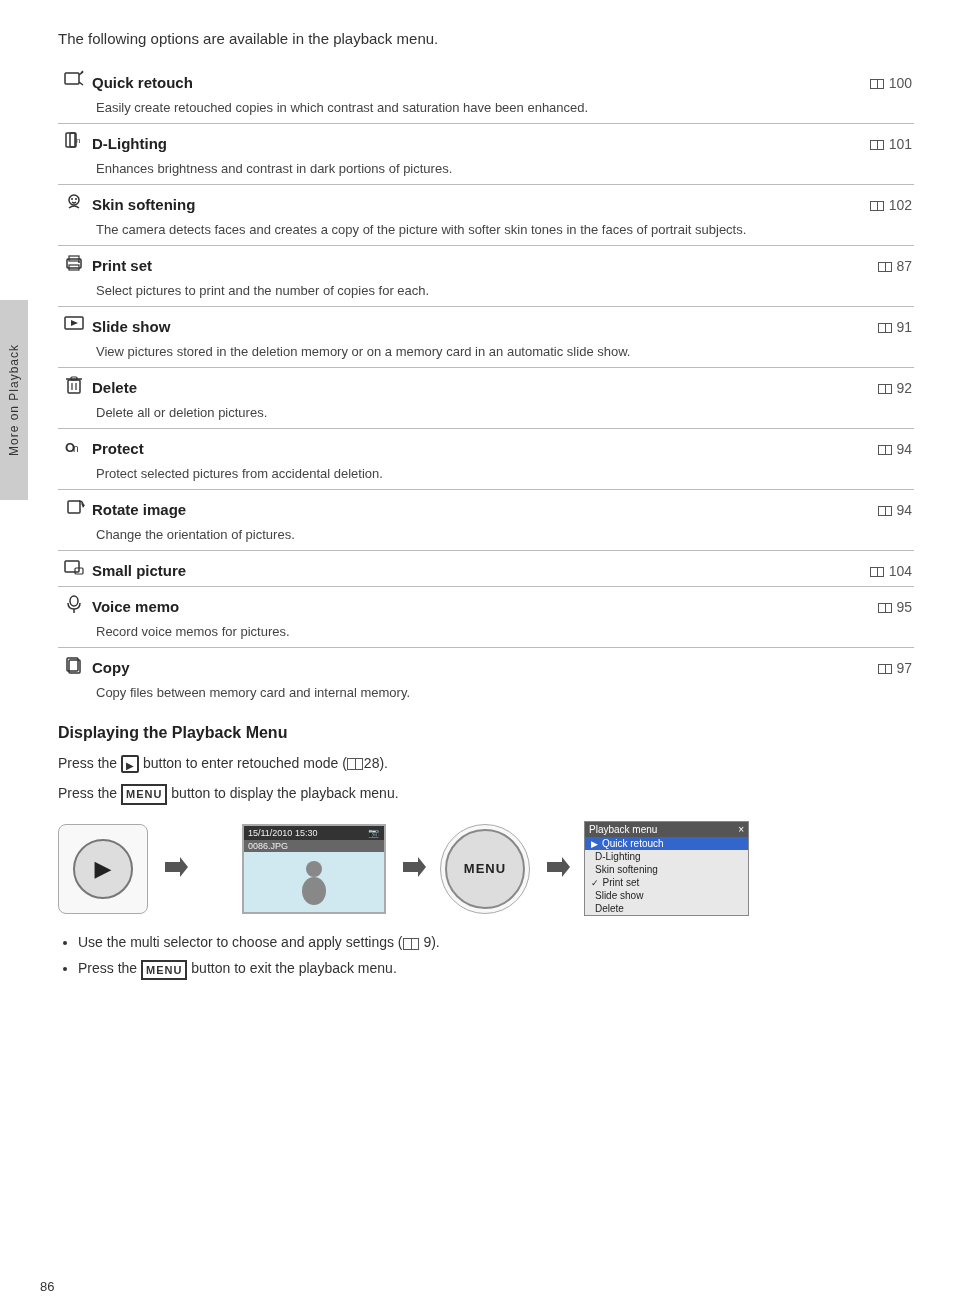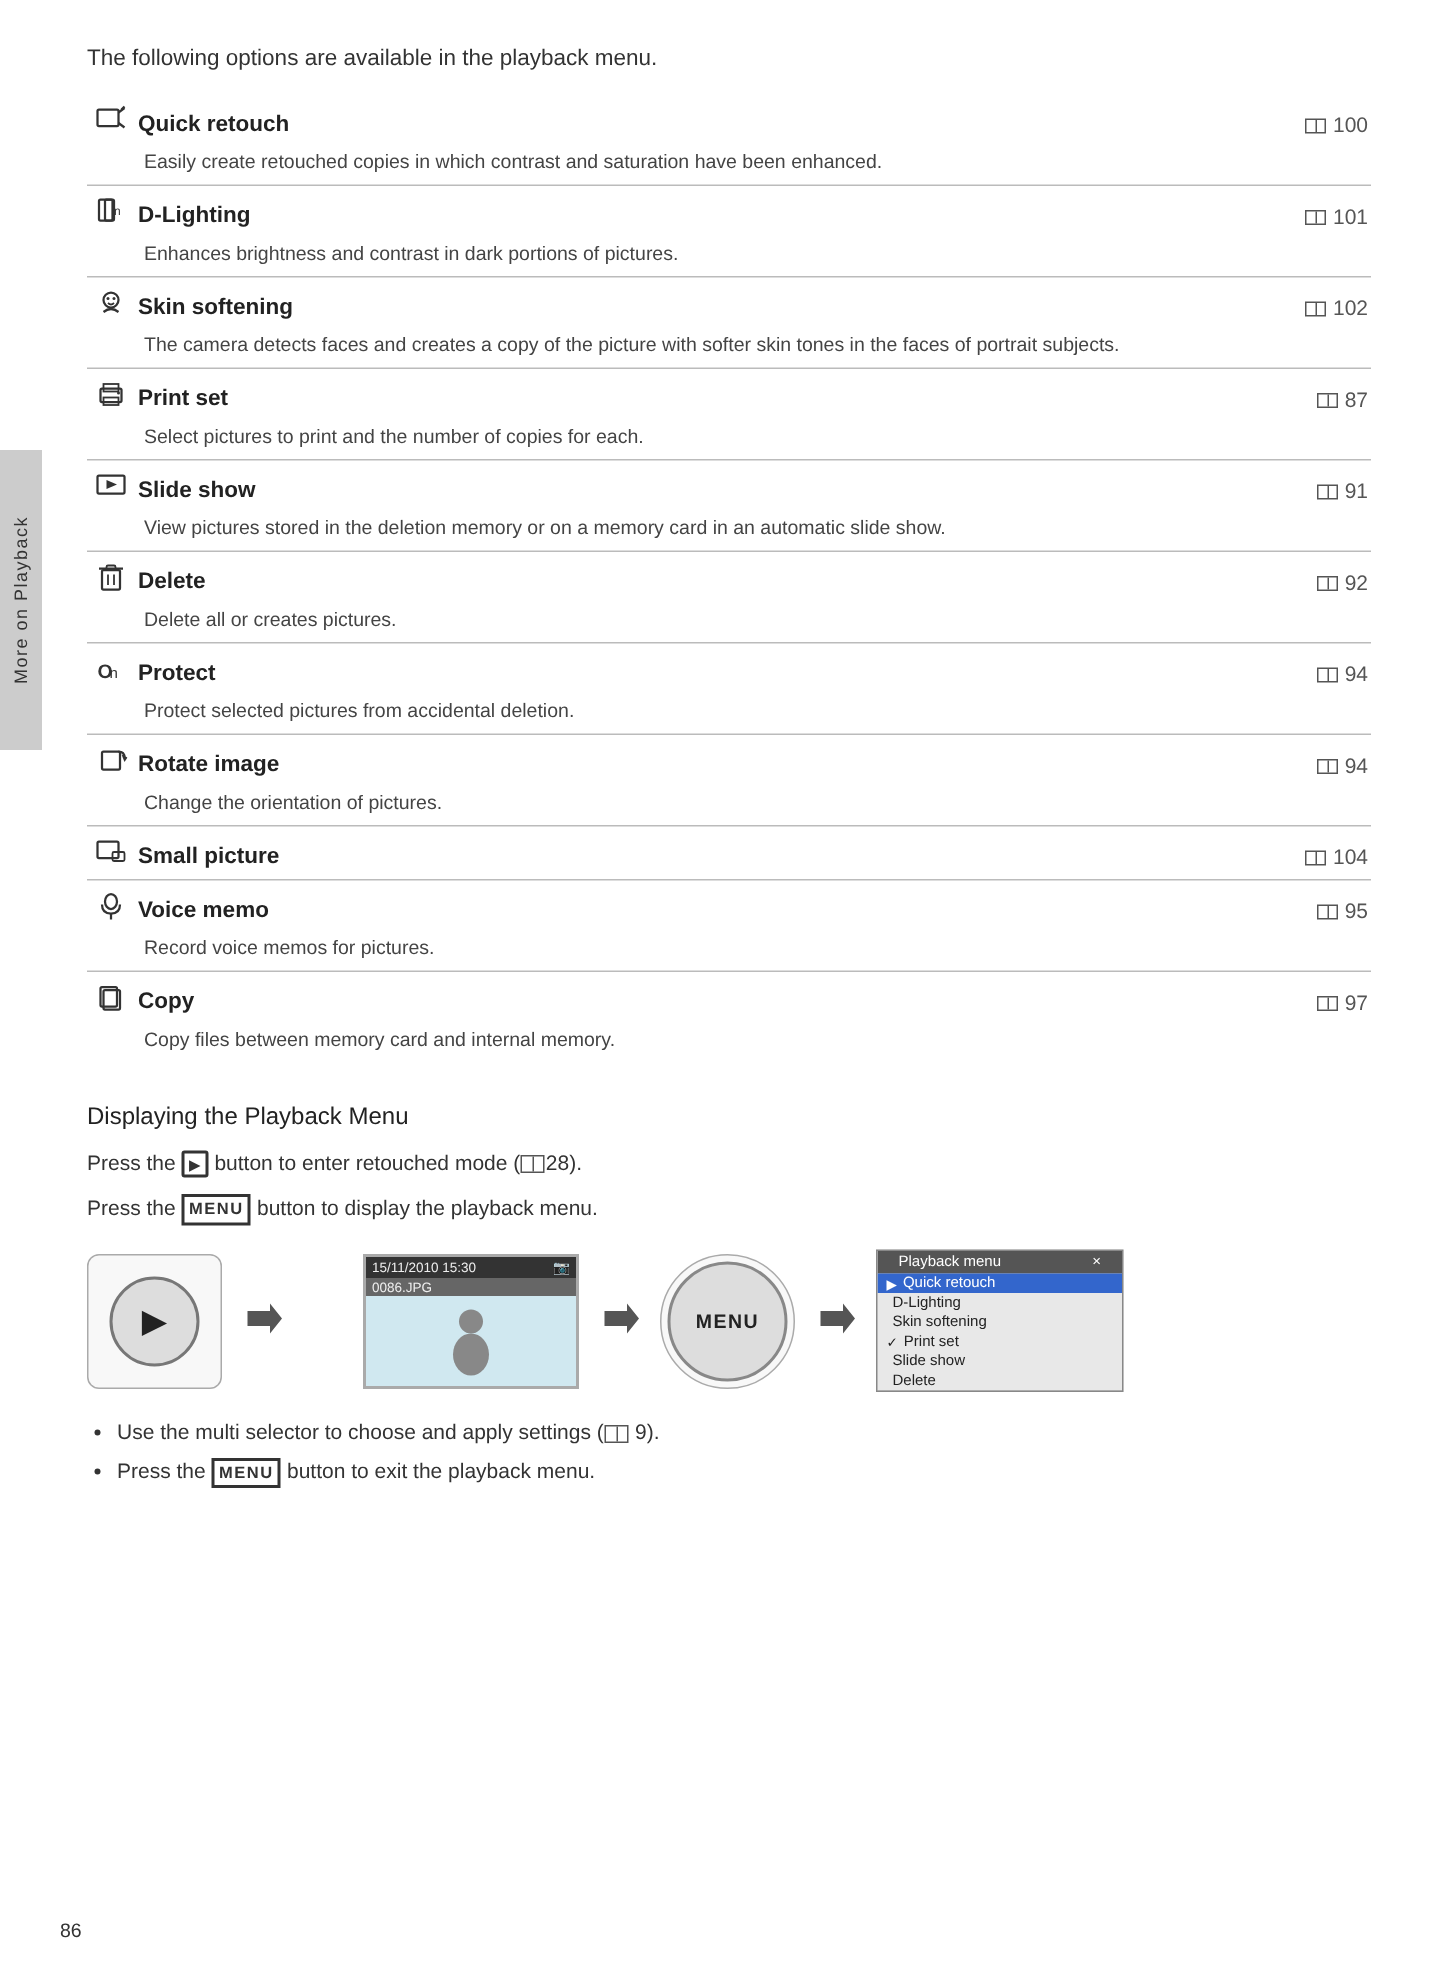--- a/index.html
+++ b/index.html
@@ -114,22 +114,22 @@
     }
 
     .divider-row td {
       border-top: 1px solid #bbb;
       padding: 0;
     }
 
     
     .subsection-title {
       font-size: 16px;
-      font-weight: normal;
-      margin-top: 28px;
+      font-weight: bold;
+      margin-top: 16px;
       margin-bottom: 10px;
     }
 
     .display-text {
       font-size: 14px;
       color: #333;
       line-height: 1.6;
       margin-bottom: 8px;
     }
 
@@ -234,21 +234,21 @@
       height: 95px;
       border: 1px solid #888;
       background: #e8e8e8;
       font-size: 10px;
       overflow: hidden;
     }
 
     .pm-header {
       background: #555;
       color: #fff;
-      padding: 2px 14px;
+      padding: 2px 4px;
       font-size: 10px;
       display: flex;
       justify-content: space-between;
     }
 
     .pm-item {
       padding: 1px 6px;
       display: flex;
       align-items: center;
       gap: 4px;
@@ -379,21 +379,21 @@
                 <rect x="5" y="6" width="12" height="13" rx="1" fill="none" stroke="#333" stroke-width="1.5"></rect>
                 <line x1="3" y1="5" x2="19" y2="5" stroke="#333" stroke-width="1.5"></line>
                 <rect x="8" y="3" width="6" height="3" rx="1" fill="none" stroke="#333" stroke-width="1.2"></rect>
                 <line x1="9" y1="9" x2="9" y2="16" stroke="#333" stroke-width="1.2"></line>
                 <line x1="13" y1="9" x2="13" y2="16" stroke="#333" stroke-width="1.2"></line>
               </svg></td>
             <td class="label-cell">Delete</td>
             <td class="ref-cell"><span style="display:inline-block;border:1.5px solid #555;width:14px;height:10px;position:relative;vertical-align:middle;margin-right:1px;"><span style="position:absolute;left:50%;top:0;bottom:0;width:1.5px;background:#555;"></span></span> 92</td>
           </tr>
           <tr class="menu-row-desc">
-            <td colspan="3">Delete all or creates pictures.</td>
+            <td colspan="3">Delete all or deletion pictures.</td>
           </tr>
           <tr class="divider-row">
             <td colspan="3"></td>
           </tr>
           <tr class="menu-row-main">
             <td class="icon-cell"><svg width="22" height="22" viewBox="0 0 22 22">
                 <text x="2" y="17" font-size="13" fill="#333" font-weight="bold">O</text>
                 <text x="10" y="17" font-size="10" fill="#333">n</text>
               </svg></td>
             <td class="label-cell">Protect</td>

